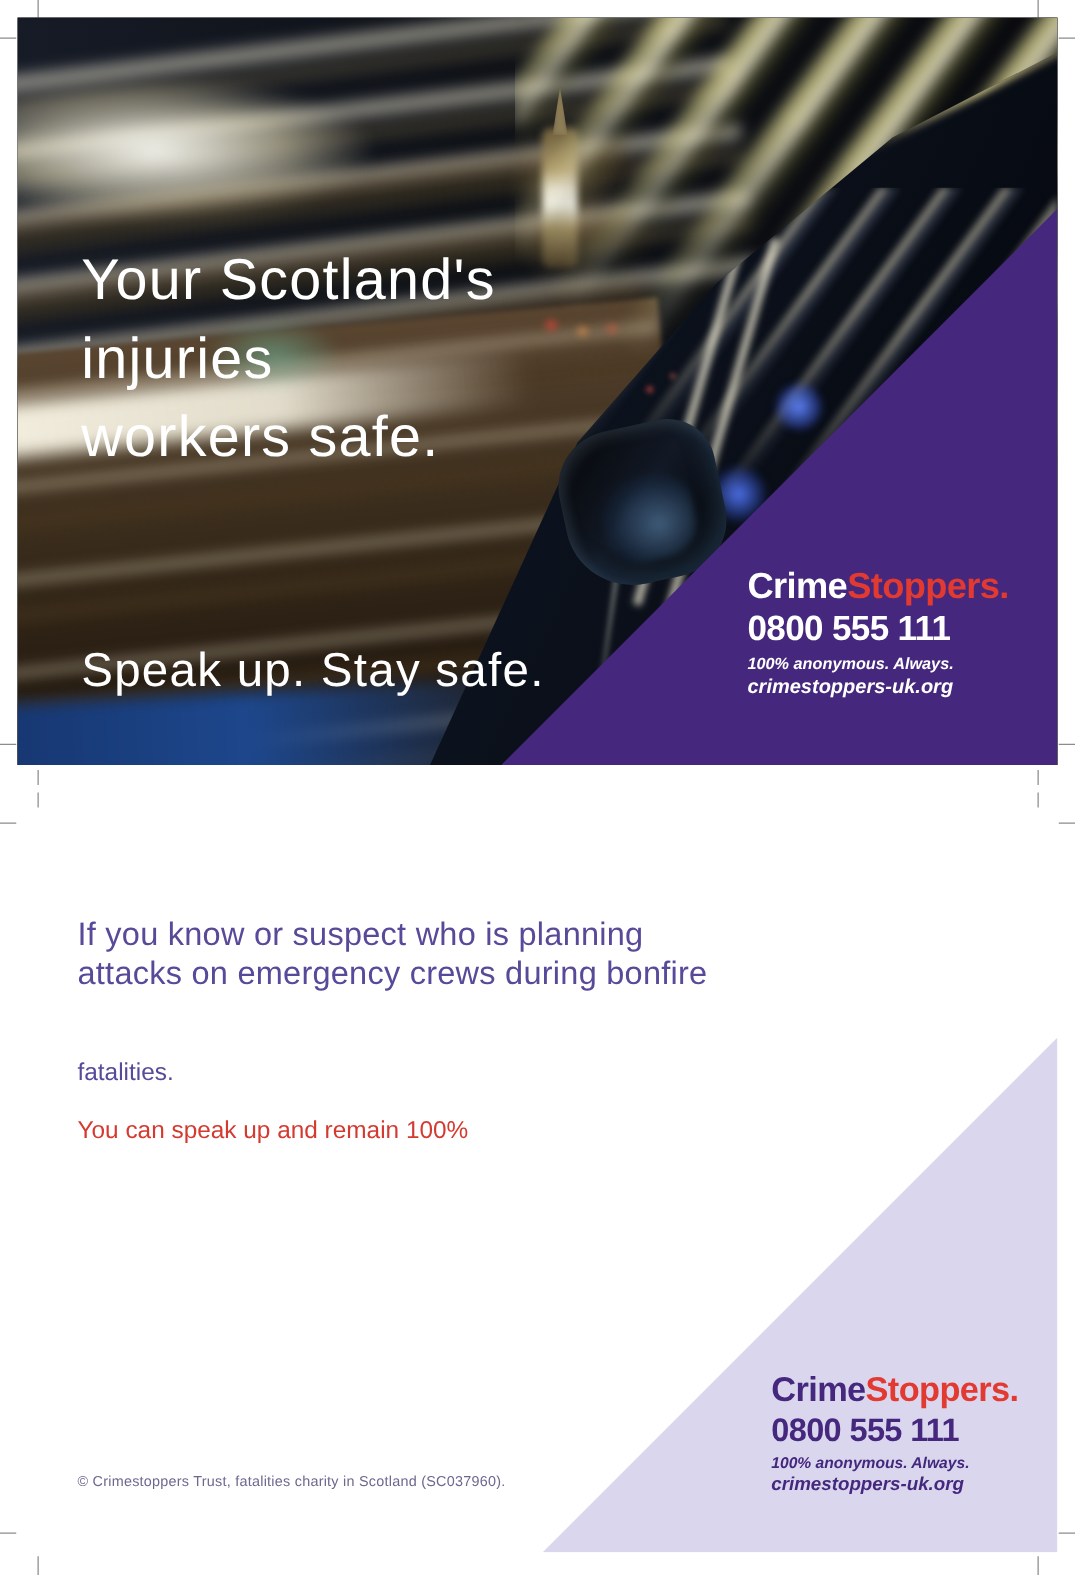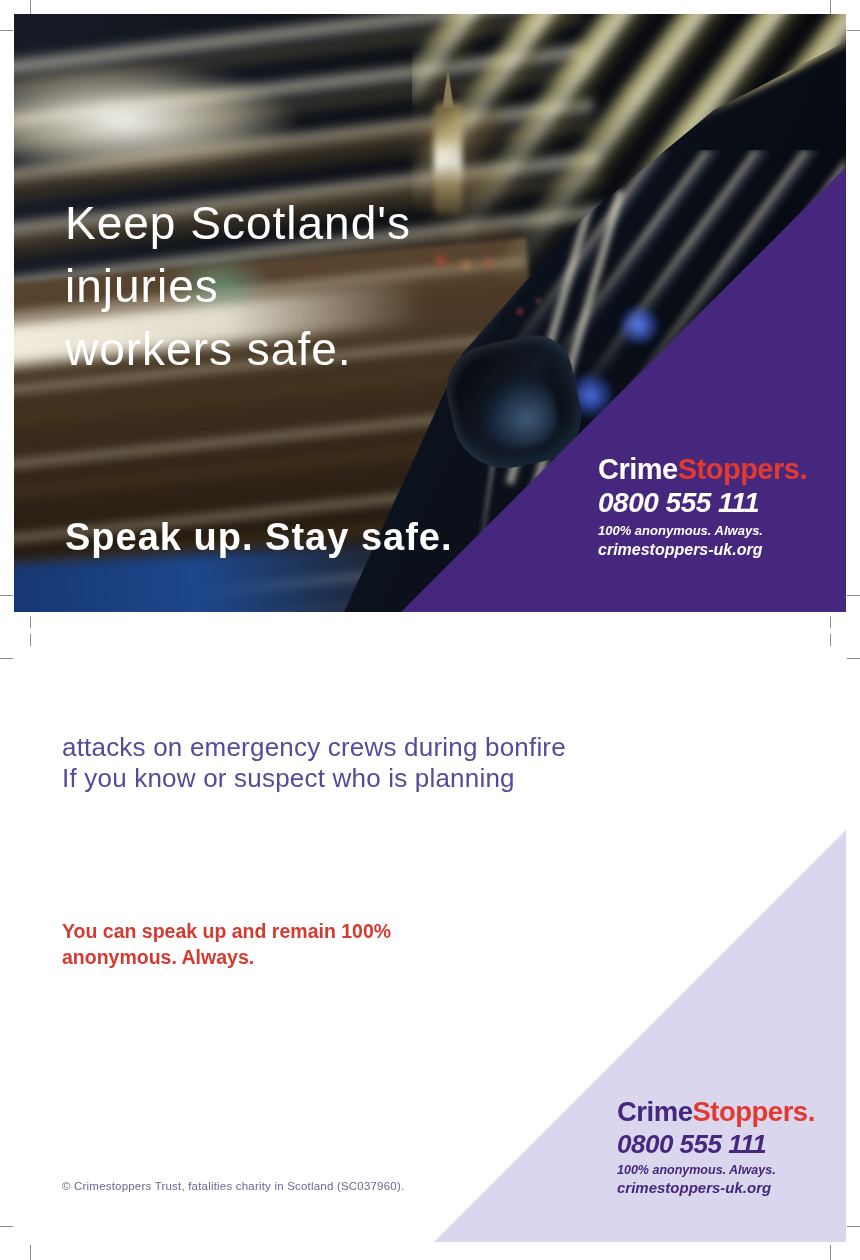--- a/index.html
+++ b/index.html
@@ -108,26 +108,26 @@
     background:radial-gradient(ellipse at 60% 60%, rgba(112,162,212,.5), rgba(30,60,100,.25) 60%, rgba(30,60,100,0) 82%);
     filter:blur(3px);}
 
   
   .front-triangle{position:absolute;inset:0;
     clip-path:polygon(387px 598px,832px 153px,832px 598px);
     background:var(--brand-purple,#45287d);}
   .headline{position:absolute;left:51px;top:178px;color:#ffffff;
     font-size:46px;line-height:63px;font-weight:400;letter-spacing:1px;}
   .tagline{position:absolute;left:51px;top:502px;color:#ffffff;
-    font-size:38px;font-weight:700;letter-spacing:1px;}
+    font-size:38px;font-weight:400;letter-spacing:1px;}
 
   
   .logo-block{position:absolute;}
   .logo-brand{font-weight:700;letter-spacing:-0.5px;line-height:34px;}
-  .logo-phone{font-weight:700;letter-spacing:-0.5px;line-height:34px;font-style:italic;}
+  .logo-phone{font-weight:700;letter-spacing:-0.5px;line-height:34px;}
   .logo-small{font-weight:700;font-style:italic;}
   #front-logo{left:584px;top:438px;width:240px;}
   #front-logo .logo-brand{font-size:29px;color:#ffffff;}
   #front-logo .logo-brand .stoppers{color:var(--brand-red,#e23a31);}
   #front-logo .logo-phone{font-size:28px;color:#ffffff;}
   #front-logo .logo-anon{font-size:13px;color:#ffffff;line-height:18px;margin-top:2px;}
   #front-logo .logo-web{font-size:16px;color:#ffffff;line-height:20px;}
   #back-logo{left:603px;top:436px;width:240px;}
   #back-logo .logo-brand{font-size:27.5px;color:var(--brand-purple,#45287d);line-height:32px;}
   #back-logo .logo-brand .stoppers{color:var(--brand-red,#e23a31);}
@@ -136,22 +136,22 @@
   #back-logo .logo-web{font-size:15px;color:var(--brand-purple,#45287d);line-height:19px;}
 
   
   .back-triangle{position:absolute;inset:0;
     clip-path:polygon(420px 582px,832px 170px,832px 582px);
     background:var(--lavender,#d9d6ee);}
   .intro{position:absolute;left:48px;top:72px;color:var(--body-purple,#584a99);
     font-size:26px;line-height:31px;letter-spacing:0.2px;}
   .bodytext{position:absolute;left:48px;top:186px;color:var(--body-purple,#584a99);
     font-size:19.5px;line-height:25px;}
-  .highlight{position:absolute;left:48px;top:258px;color:var(--highlight-red,#d43a30);
-    font-size:19.5px;line-height:26px;font-weight:700;}
+  .highlight{position:absolute;left:48px;top:231px;color:var(--highlight-red,#d43a30);
+    font-size:19.5px;line-height:26px;font-weight:400;text-align:center;}
   .footnote{position:absolute;left:48px;top:520px;color:var(--footnote-grey,#6c6890);
     font-size:11.5px;letter-spacing:0.2px;}
 </style>
 </head>
 <body>
 
 <div class="crop" style="left:30px;top:0;width:1px;height:14px;"></div>
 <div class="crop" style="left:830px;top:0;width:1px;height:14px;"></div>
 <div class="crop" style="left:0;top:30px;width:13px;height:1px;"></div>
 <div class="crop" style="left:847px;top:30px;width:13px;height:1px;"></div>
@@ -194,50 +194,50 @@
       <div class="ph-door-edge"></div>
       <div class="ph-window-dots"></div>
     </div>
     <div class="ph-mirror"></div>
     <div class="ph-mirror-refl"></div>
   </div>
 
   <div class="front-triangle"></div>
 
   <div class="headline">
-    <div>Keep Scotland's</div>
+    <div>Your Scotland's</div>
     <div>injuries</div>
     <div>workers safe.</div>
   </div>
 
   <div class="tagline">Speak up. Stay safe.</div>
 
   <div id="front-logo" class="logo-block">
     <div class="logo-brand"><span class="crime">Crime</span><span class="stoppers">Stoppers.</span></div>
     <div class="logo-phone">0800 555 111</div>
     <div class="logo-anon logo-small">100% anonymous. Always.</div>
     <div class="logo-web logo-small">crimestoppers-uk.org</div>
   </div>
 </div>
 
 <div id="back-card" class="card">
 
   <div class="back-triangle"></div>
 
   <div class="intro">
+    <div>If you know or suspect who is planning</div>
     <div>attacks on emergency crews during bonfire</div>
-    <div>If you know or suspect who is planning</div>
   </div>
 
   <div class="bodytext">
+    <div>fatalities.</div>
   </div>
 
   <div class="highlight">
     <div>You can speak up and remain 100%</div>
-    <div>anonymous. Always.</div>
   </div>
 
   <div id="back-logo" class="logo-block">
     <div class="logo-brand"><span class="crime">Crime</span><span class="stoppers">Stoppers.</span></div>
     <div class="logo-phone">0800 555 111</div>
     <div class="logo-anon logo-small">100% anonymous. Always.</div>
     <div class="logo-web logo-small">crimestoppers-uk.org</div>
   </div>
 
   <div class="footnote">© Crimestoppers Trust, fatalities charity in Scotland (SC037960).</div>

